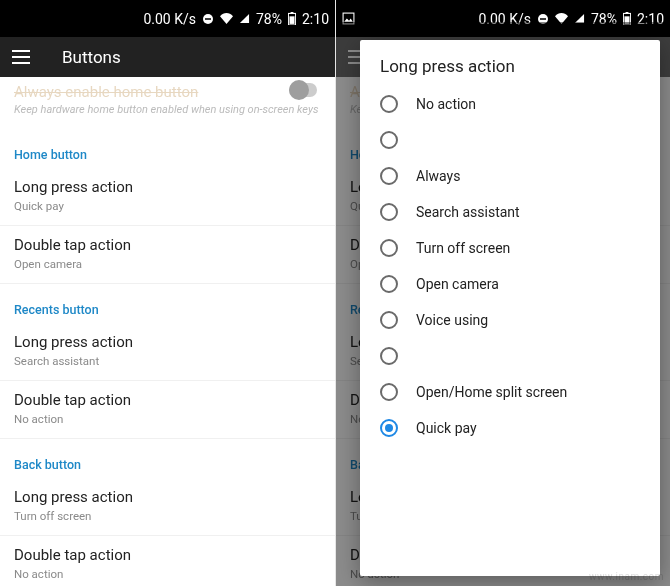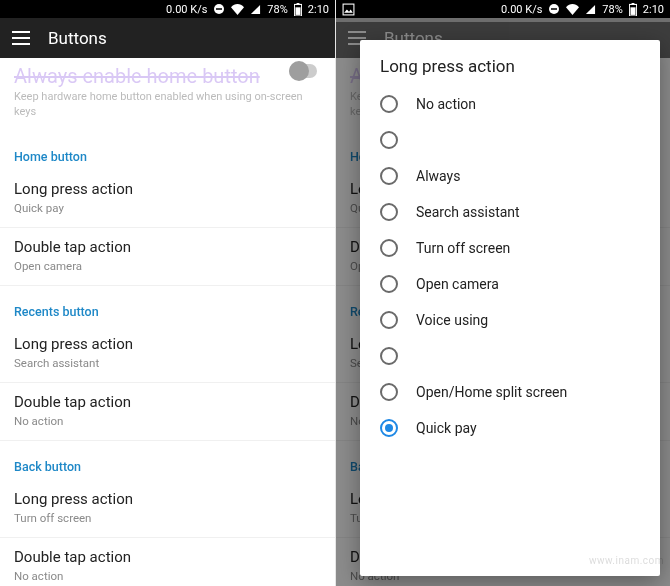--- a/index.html
+++ b/index.html
@@ -3,46 +3,46 @@
 <meta charset="utf-8">
 <style>
   * { margin: 0; padding: 0; box-sizing: border-box; font-family: Roboto, -apple-system, Helvetica, Arial, sans-serif; }
   html, body { width: 670px; height: 586px; overflow: hidden; background: #f0f0f0; }
   .container { display: flex; width: 670px; height: 586px; }
   .pane { position: relative; width: 335px; height: 586px; background: #fff; overflow: hidden; }
   .pane + .pane { border-left: 1px solid #e6e6e6; }
 
   
   .status-bar {
-    height: 18px; background: #000; color: #fff;
+    height: 37px; background: #000; color: #fff;
     display: flex; align-items: center; justify-content: flex-end;
-    font-size: 11px; padding: 0 6px; gap: 6px;
+    font-size: 14px; padding: 0 6px; gap: 6px;
   }
   .status-left-icon { margin-right: auto; }
   .status-bar svg { display: block; }
 
   
   .app-bar {
     height: 40px; background: #222; color: #fff;
-    display: flex; align-items: center; padding: 0 12px; gap: 18px;
+    display: flex; align-items: center; padding: 0 12px; gap: 32px;
     font-size: 17px;
   }
   .hamburger svg { display: block; }
 
   
   .scroll { height: calc(586px - 22px - 40px); overflow: hidden; }
 
   
   .cut-setting {
     padding: 6px 14px 10px 14px;
     position: relative;
     border-bottom: 1px solid transparent;
   }
-  .cut-setting .cut-title { color: #6d28d9; font-size: 20px; text-decoration: line-through; opacity: .25; }
-  .cut-setting .cut-sub { color: #bbb; font-size: 11px; line-height: 1.35; margin-top: 2px; }
+  .cut-setting .cut-title { color: #a16207; font-size: 15px; text-decoration: line-through; opacity: .25; }
+  .cut-setting .cut-sub { color: #bbb; font-size: 11px; line-height: 1.35; margin-top: 2px; font-style: italic; }
   .cut-toggle {
     position: absolute; right: 18px; top: 6px;
     width: 28px; height: 14px; border-radius: 7px; background: #ccc;
   }
   .cut-toggle::after {
     content: ""; position: absolute; left: 0; top: -3px;
     width: 20px; height: 20px; border-radius: 50%; background: #9e9e9e;
   }
 
   .section-header {
@@ -85,21 +85,21 @@
     width: 18px; height: 18px; border-radius: 50%;
     border: 2px solid #6a6a6a; position: relative; flex: 0 0 auto;
   }
   .radio.selected { border-color: #1e88e5; }
   .radio.selected::after {
     content: ""; position: absolute; inset: 3px;
     background: #1e88e5; border-radius: 50%;
   }
 
   .watermark {
-    position: absolute; right: 6px; bottom: 20px;
+    position: absolute; right: 6px; bottom: 4px;
     font-size: 10px; color: rgba(0,0,0,.15); letter-spacing: .5px;
   }
 </style>
 </head>
 <body>
 
 <div class="container">
 
   <div class="pane">
     <div class="status-bar">

